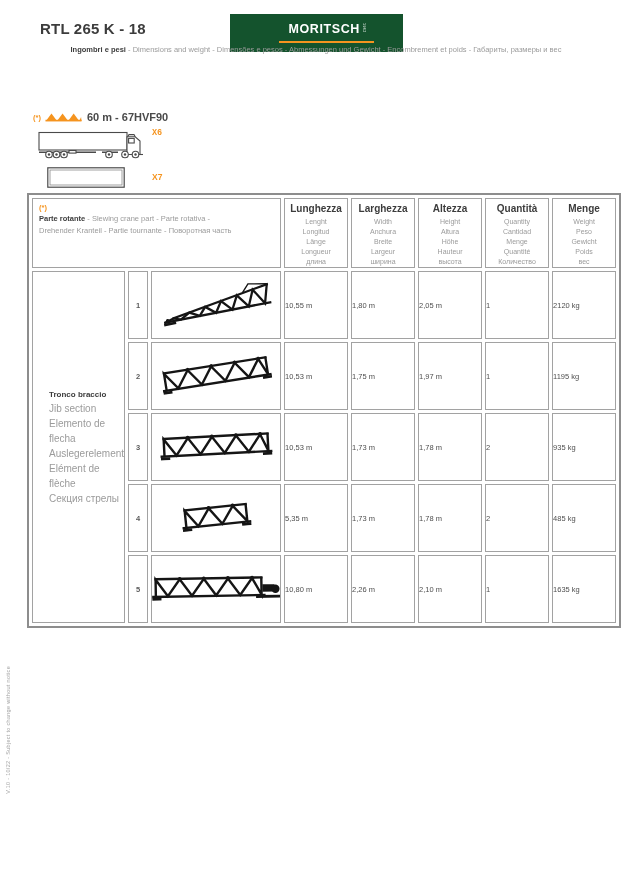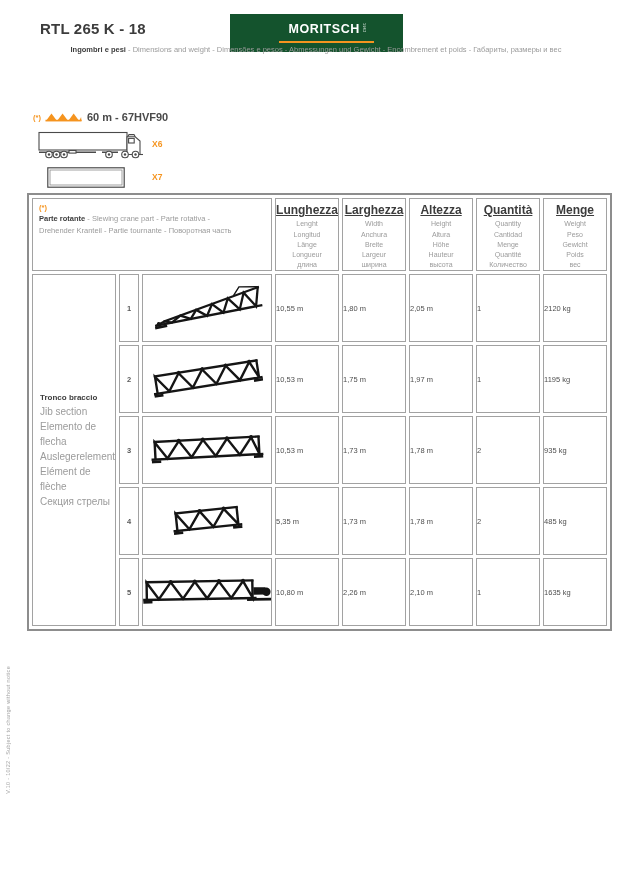--- a/index.html
+++ b/index.html
@@ -34,36 +34,36 @@
   }
   .subtitle b { color: #3c3c3c; }
   
   .note { position: absolute; left: 33px; top: 111px; display: flex; align-items: center; }
   .note-marker { color: #f5941f; font-size: 7.5px; font-weight: bold; margin-right: 4px; }
   .note-truss { margin-right: 5px; display: block; }
   .note-text { color: #4a4a4a; font-size: 11px; font-weight: bold; }
   .truck-svg { position: absolute; left: 38px; top: 130px; }
   .trailer-svg { position: absolute; left: 47px; top: 167px; }
   .vehicle-label { position: absolute; color: #f5941f; font-size: 8.5px; font-weight: bold; }
-  .label-x6 { left: 152px; top: 139px; }
+  .label-x6 { left: 152px; top: 128px; font-family: Liberation Mono, monospace; }
   .label-x7 { left: 152px; top: 172px; }
   
   .spec-wrap { position: absolute; left: 27px; top: 193px; }
   table.spec {
     border-collapse: separate; border-spacing: 3px;
     border: 2px solid #8d8d8d; background: #ffffff; table-layout: fixed;
   }
   table.spec td { border: 1.5px solid #a2a2a2; overflow: hidden; }
   td.corner { vertical-align: top; padding: 3px 6px; font-size: 7.5px; line-height: 1.5; color: #9b9b9b; height: 65px; }
   td.corner .corner-marker { color: #f5941f; font-weight: bold; }
   td.corner b { color: #3c3c3c; }
   td.colh { vertical-align: top; text-align: center; padding-top: 3px; }
-  .colh-title { font-size: 12px; font-weight: bold; color: #3c3c3c; line-height: 1.45; text-decoration: underline; }
+  .colh-title { font-size: 10px; font-weight: bold; color: #3c3c3c; line-height: 1.45; }
   .colh-tr { font-size: 7px; color: #9b9b9b; line-height: 1.45; white-space: pre-line; }
-  td.grouplabel { vertical-align: middle; padding-left: 7px; }
+  td.grouplabel { vertical-align: middle; padding-left: 16px; }
   .gl-title { font-size: 8px; font-weight: bold; color: #3c3c3c; line-height: 1.5; }
   .gl-tr { font-size: 10px; color: #9b9b9b; line-height: 1.5; white-space: pre-line; }
   td.numcell { text-align: center; vertical-align: middle; font-size: 7.5px; font-weight: bold; color: #5a5a5a; height: 68px; }
   td.imgcell { text-align: center; vertical-align: middle; }
   td.valcell { text-align: left; vertical-align: middle; font-size: 7.5px; color: #4f4f4f; }
   .truss { display: inline-block; }
   .r1 { transform: rotate(-11deg); }
   .r2 { transform: rotate(-9deg); }
   .r3 { transform: rotate(-3deg); }
   .r4 { transform: rotate(-6deg); }

